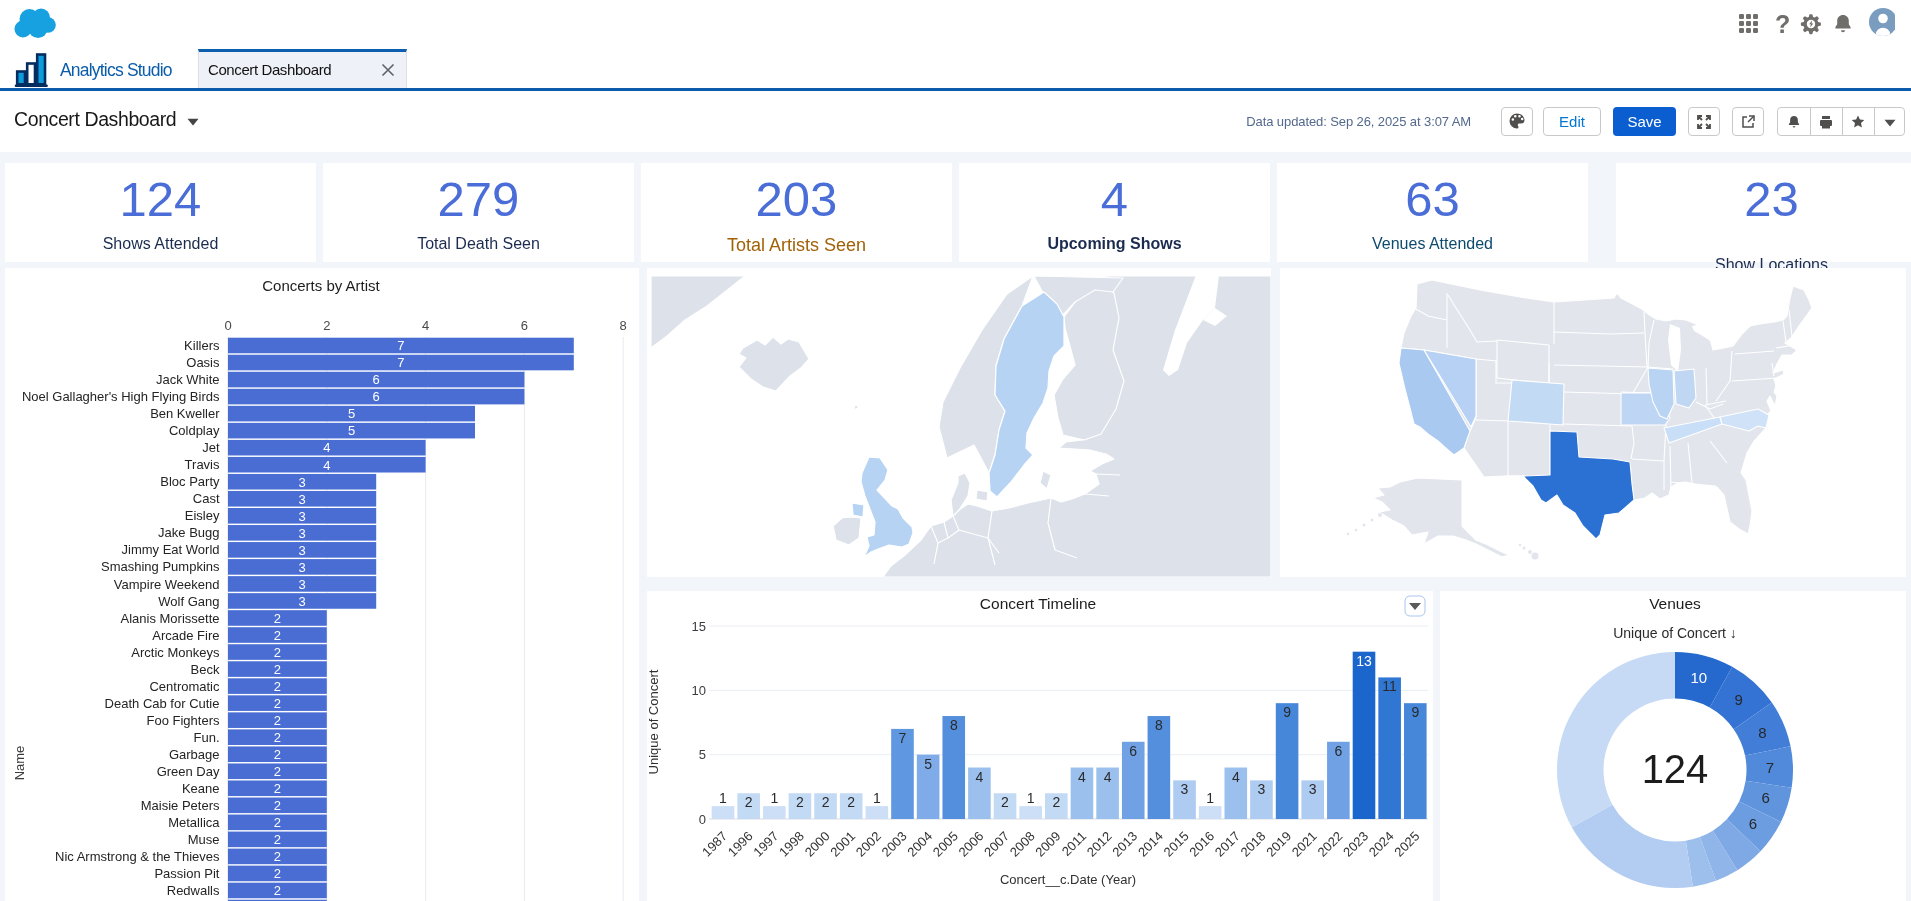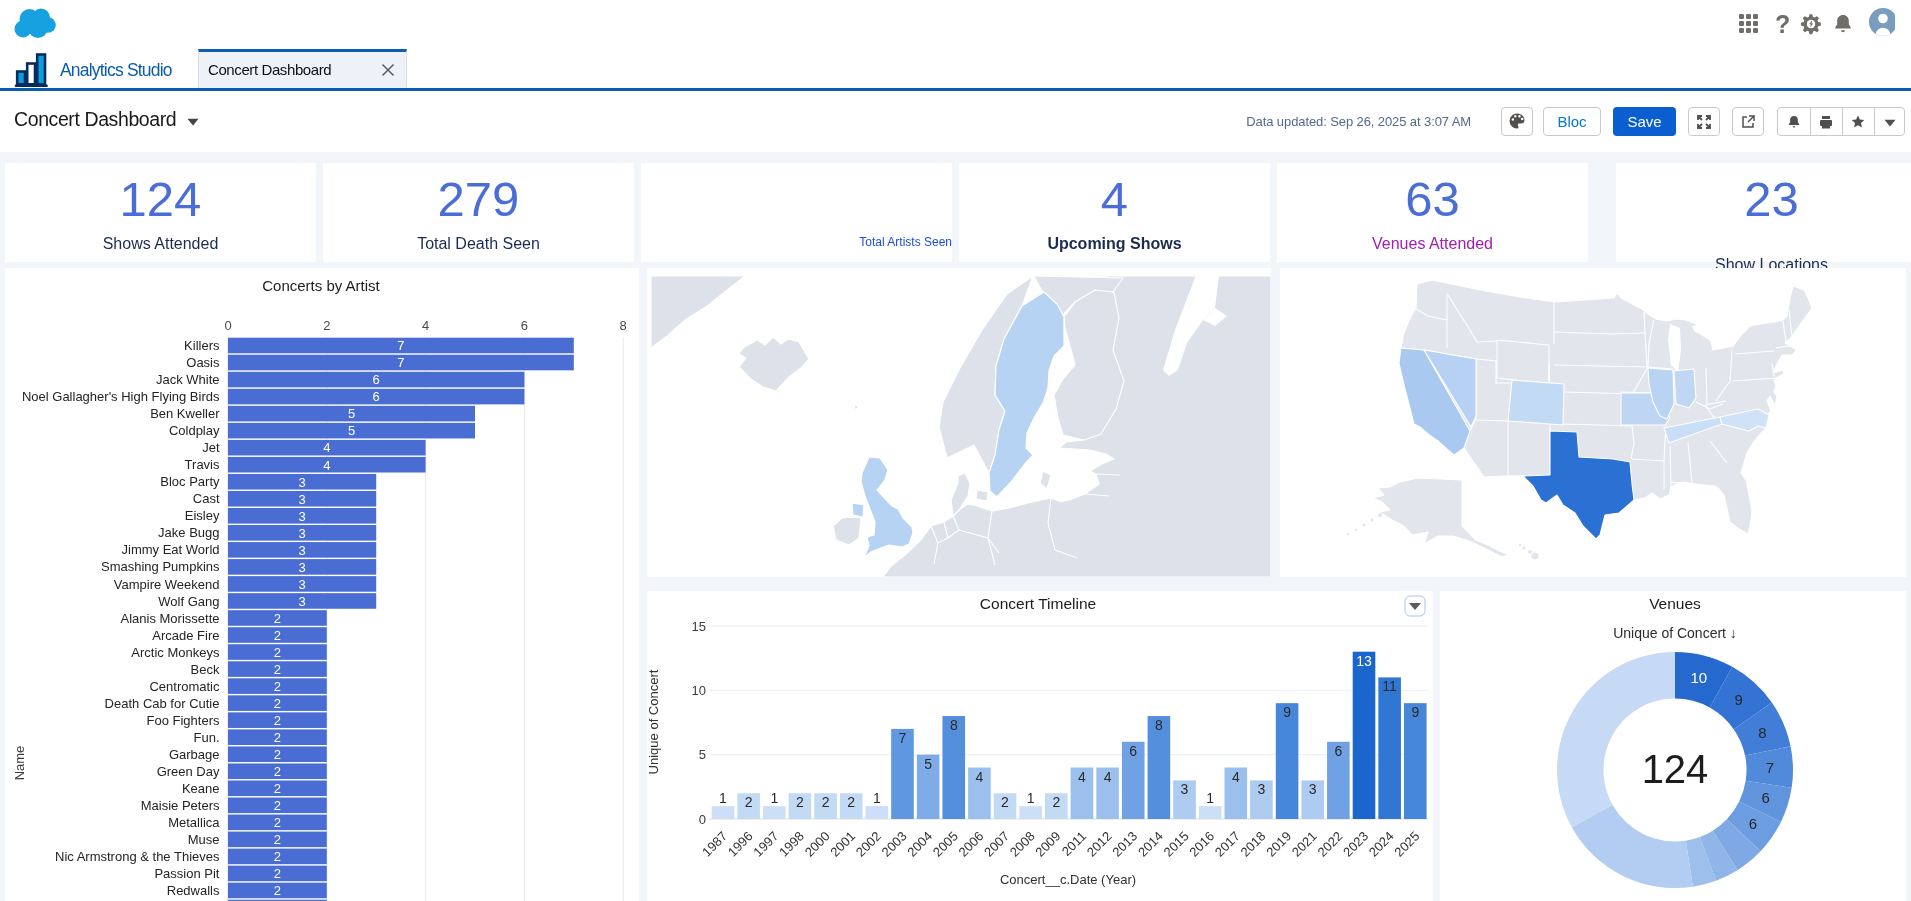--- a/index.html
+++ b/index.html
@@ -79,21 +79,21 @@
   <svg width="12" height="8" viewBox="0 0 12 8" style="position:absolute;left:187px;top:27px;">
       <path d="M0.5,0.8 L11.5,0.8 L6,7.5 Z" fill="#444"></path>
     </svg>
   <div style="position:absolute;right:440px;top:23px;font-size:13px;letter-spacing:-0.1px;color:#54698d;">Data updated: Sep 26, 2025 at 3:07 AM</div>
 </div>
 <div style="position:absolute;left:1501px;top:107px;width:32px;height:29px;background:#fff;border:1px solid #c9c9c9;border-radius:4px;box-sizing:border-box;">
     <svg width="18" height="18" viewBox="0 0 24 24" style="position:absolute;left:6px;top:4px;">
       <path fill="#514f4d" d="M12 2a10 10 0 0 0 0 20c1.2 0 2-.9 2-2 0-.5-.2-1-.5-1.4-.3-.4-.5-.8-.5-1.3 0-1.1.9-2 2-2h2.3A4.7 4.7 0 0 0 22 10.6C21.7 5.7 17.3 2 12 2zm-5.5 9.8a1.7 1.7 0 1 1 0-3.4 1.7 1.7 0 0 1 0 3.4zm3.2-4.5a1.7 1.7 0 1 1 0-3.4 1.7 1.7 0 0 1 0 3.4zm5.6 0a1.7 1.7 0 1 1 0-3.4 1.7 1.7 0 0 1 0 3.4zm3.6 3.6a1.7 1.7 0 1 1 0-3.4 1.7 1.7 0 0 1 0 3.4z"></path>
     </svg>
   </div>
-<div style="position:absolute;left:1543px;top:107px;width:58px;height:29px;background:#fff;border:1px solid #c9c9c9;border-radius:4px;box-sizing:border-box;text-align:center;line-height:27px;font-size:15px;color:#0176d3;">Bloc</div>
+<div style="position:absolute;left:1543px;top:107px;width:58px;height:29px;background:#fff;border:1px solid #c9c9c9;border-radius:4px;box-sizing:border-box;text-align:center;line-height:27px;font-size:15px;color:#0176d3;">Edit</div>
 <div style="position:absolute;left:1613px;top:107px;width:63px;height:29px;background:#0b5ed0;border-radius:4px;box-sizing:border-box;text-align:center;line-height:29px;font-size:15px;color:#fff;">Save</div>
 <div style="position:absolute;left:1688px;top:107px;width:32px;height:29px;background:#fff;border:1px solid #c9c9c9;border-radius:4px;box-sizing:border-box;">
     <svg width="16" height="16" viewBox="0 0 16 16" style="position:absolute;left:7px;top:6px;">
       <g stroke="#514f4d" stroke-width="1.8" fill="none">
         <path d="M6 6 L2 2 M2 6 L2 2 L6 2"></path>
         <path d="M10 6 L14 2 M10 2 L14 2 L14 6"></path>
         <path d="M6 10 L2 14 M2 10 L2 14 L6 14"></path>
         <path d="M10 10 L14 14 M14 10 L14 14 L10 14"></path>
       </g>
     </svg>
@@ -138,29 +138,30 @@
  </div>
 <div style="position:absolute;left:5.0px;top:163px;width:311.0px;height:99px;background:#fff;">
 <div style="position:absolute;left:0;right:0;top:8px;text-align:center;font-size:49px;color:#4a6dd8;letter-spacing:0px;">124</div>
 <div style="position:absolute;left:0;right:0;top:72px;text-align:center;font-size:16px;color:#1b2b50;">Shows Attended</div>
 </div>
 <div style="position:absolute;left:323.0px;top:163px;width:311.0px;height:99px;background:#fff;">
 <div style="position:absolute;left:0;right:0;top:8px;text-align:center;font-size:49px;color:#4a6dd8;letter-spacing:0px;">279</div>
 <div style="position:absolute;left:0;right:0;top:72px;text-align:center;font-size:16px;color:#1b2b50;">Total Death Seen</div>
 </div>
 <div style="position:absolute;left:641.0px;top:163px;width:311.0px;height:99px;background:#fff;">
-<div style="position:absolute;left:0;right:0;top:72px;text-align:right;font-size:12px;color:#1d4ed8;">Total Artists Seen</div>
+<div style="position:absolute;left:0;right:0;top:8px;text-align:center;font-size:49px;color:#4a6dd8;letter-spacing:0px;">203</div>
+<div style="position:absolute;left:0;right:0;top:72px;text-align:center;font-size:18px;color:#a16207;">Total Artists Seen</div>
 </div>
 <div style="position:absolute;left:959.0px;top:163px;width:311.0px;height:99px;background:#fff;">
 <div style="position:absolute;left:0;right:0;top:8px;text-align:center;font-size:49px;color:#4a6dd8;letter-spacing:0px;">4</div>
 <div style="position:absolute;left:0;right:0;top:72px;text-align:center;font-size:16px;color:#1b2b50;font-weight:bold;">Upcoming Shows</div>
 </div>
 <div style="position:absolute;left:1277.0px;top:163px;width:311.0px;height:99px;background:#fff;">
 <div style="position:absolute;left:0;right:0;top:8px;text-align:center;font-size:49px;color:#4a6dd8;letter-spacing:0px;">63</div>
-<div style="position:absolute;left:0;right:0;top:72px;text-align:center;font-size:16px;color:#a21caf;">Venues Attended</div>
+<div style="position:absolute;left:0;right:0;top:72px;text-align:center;font-size:16px;color:#0c4a6e;">Venues Attended</div>
 </div>
 <div style="position:absolute;left:1616px;top:163px;width:311.0px;height:99px;background:#fff;">
 <div style="position:absolute;left:0;right:0;top:8px;text-align:center;font-size:49px;color:#4a6dd8;letter-spacing:0px;">23</div>
 <div style="position:absolute;left:0;right:0;top:72px;text-align:center;font-size:16px;color:#1b2b50;margin-top:21px;">Show Locations</div>
 </div>
 <div style="position:absolute;left:5px;top:268px;width:634px;height:633px;background:#fff;overflow:hidden;"><svg width="634" height="633" viewBox="0 0 634 633">
       <text x="316" y="23" text-anchor="middle" font-size="15" fill="#1d1d1d">Concerts by Artist</text>
       <text x="223.0" y="62" text-anchor="middle" font-size="13" fill="#49494d">0</text>
       <line x1="223.0" y1="69" x2="223.0" y2="633" stroke="#d9dde3" stroke-width="1"></line>
       <text x="321.8" y="62" text-anchor="middle" font-size="13" fill="#49494d">2</text>

